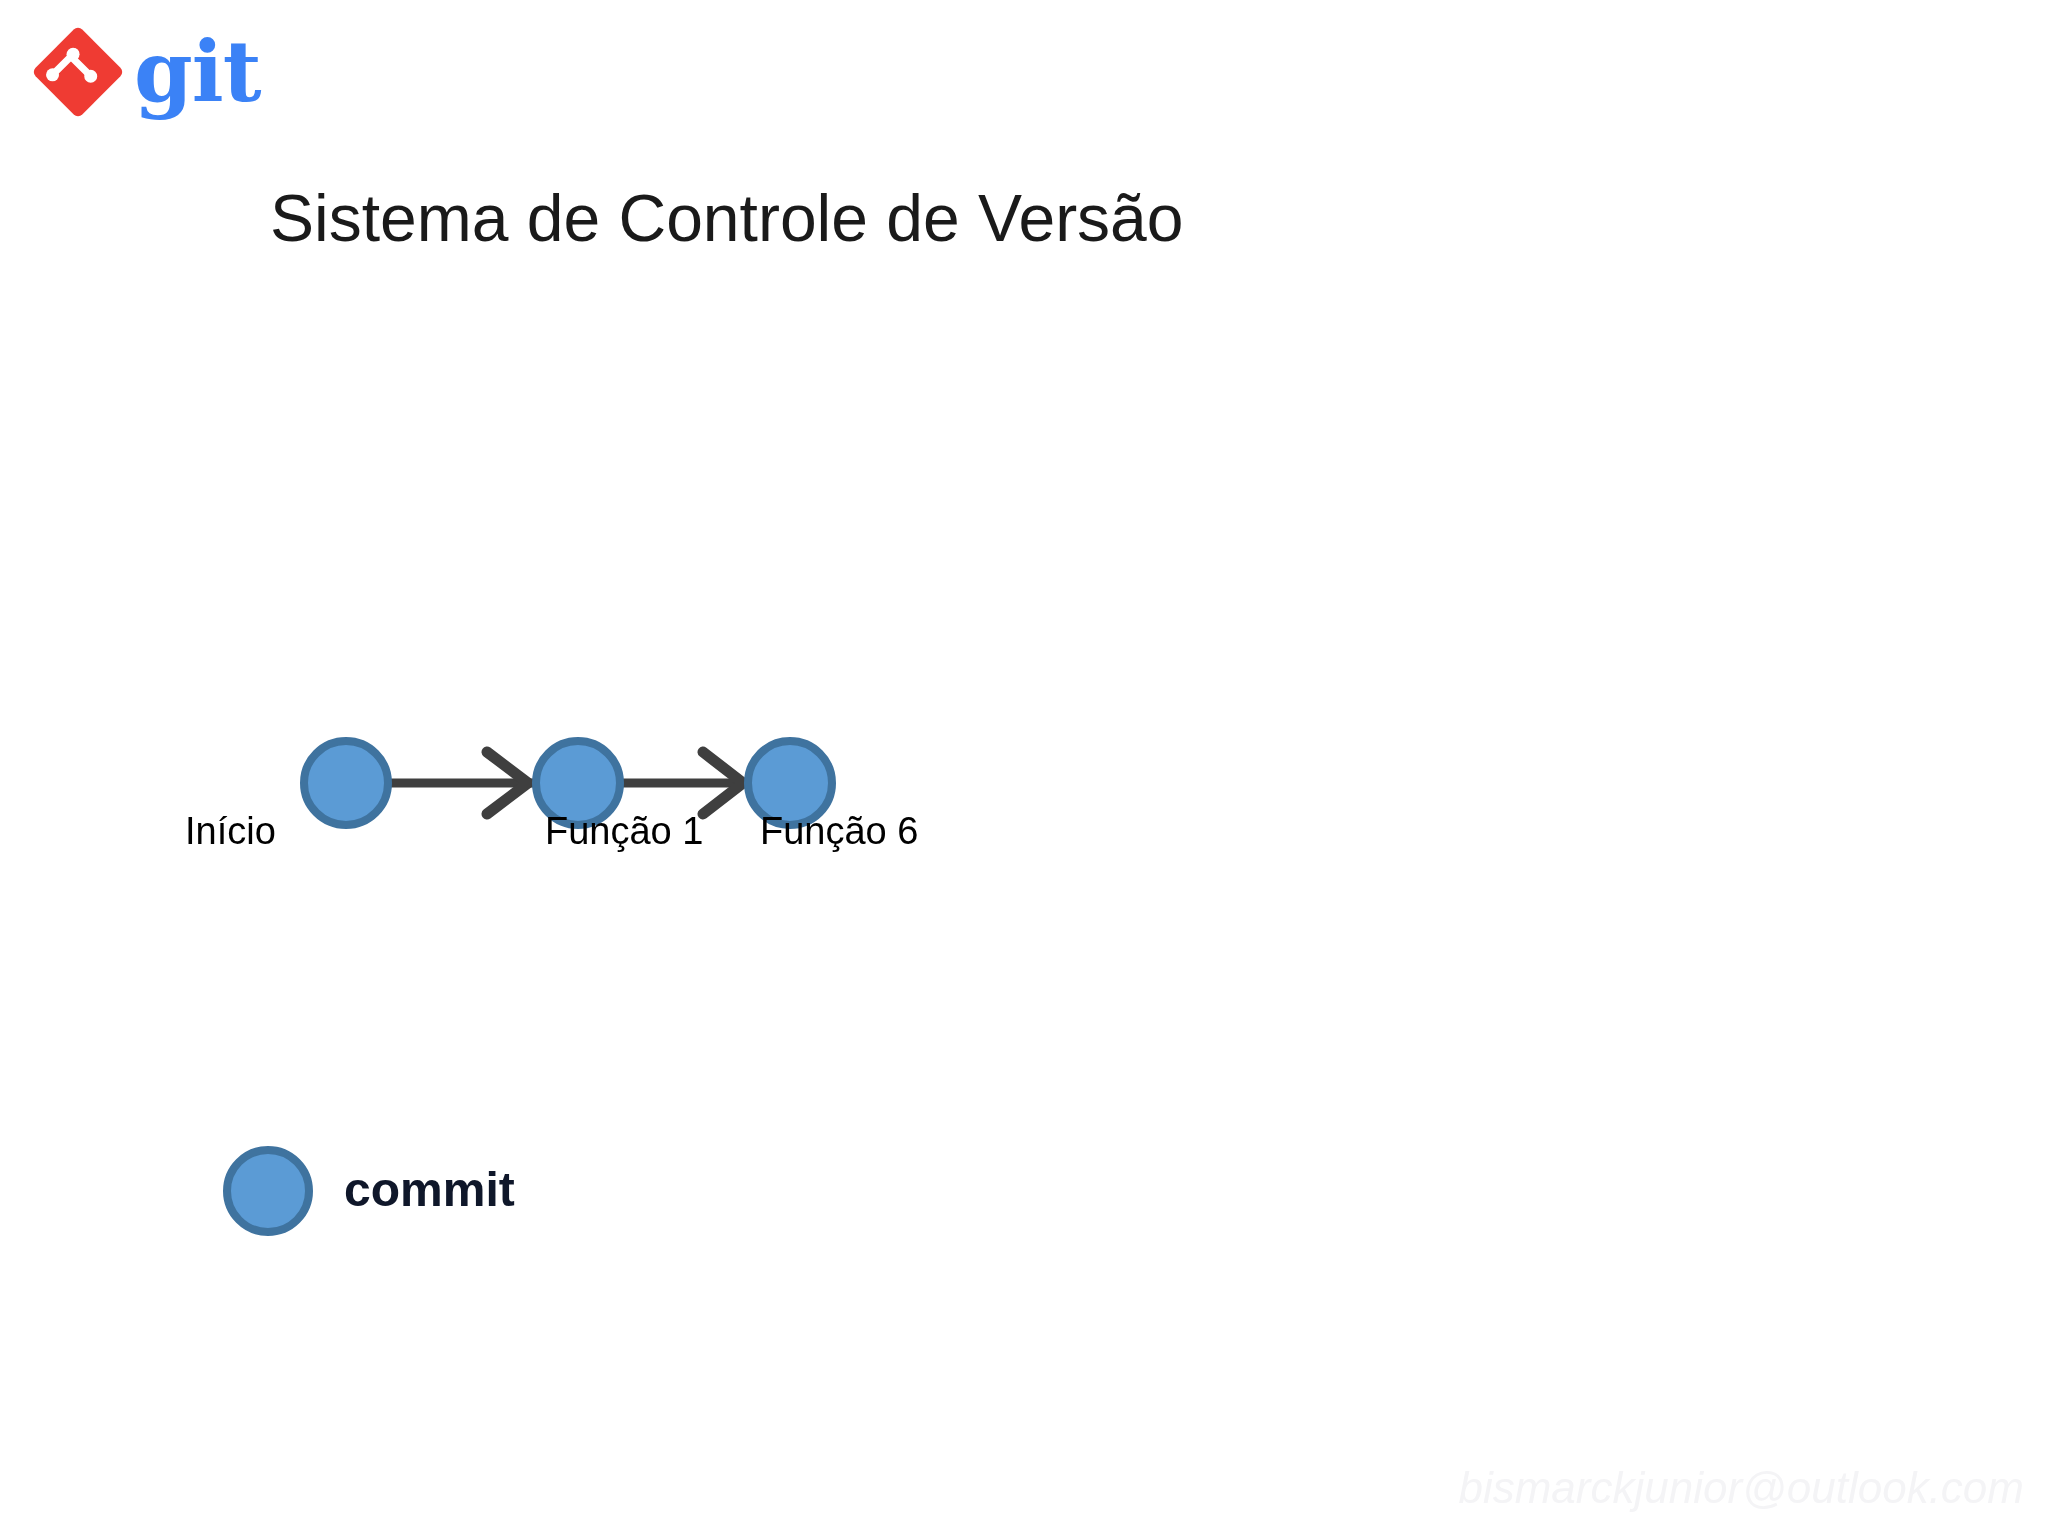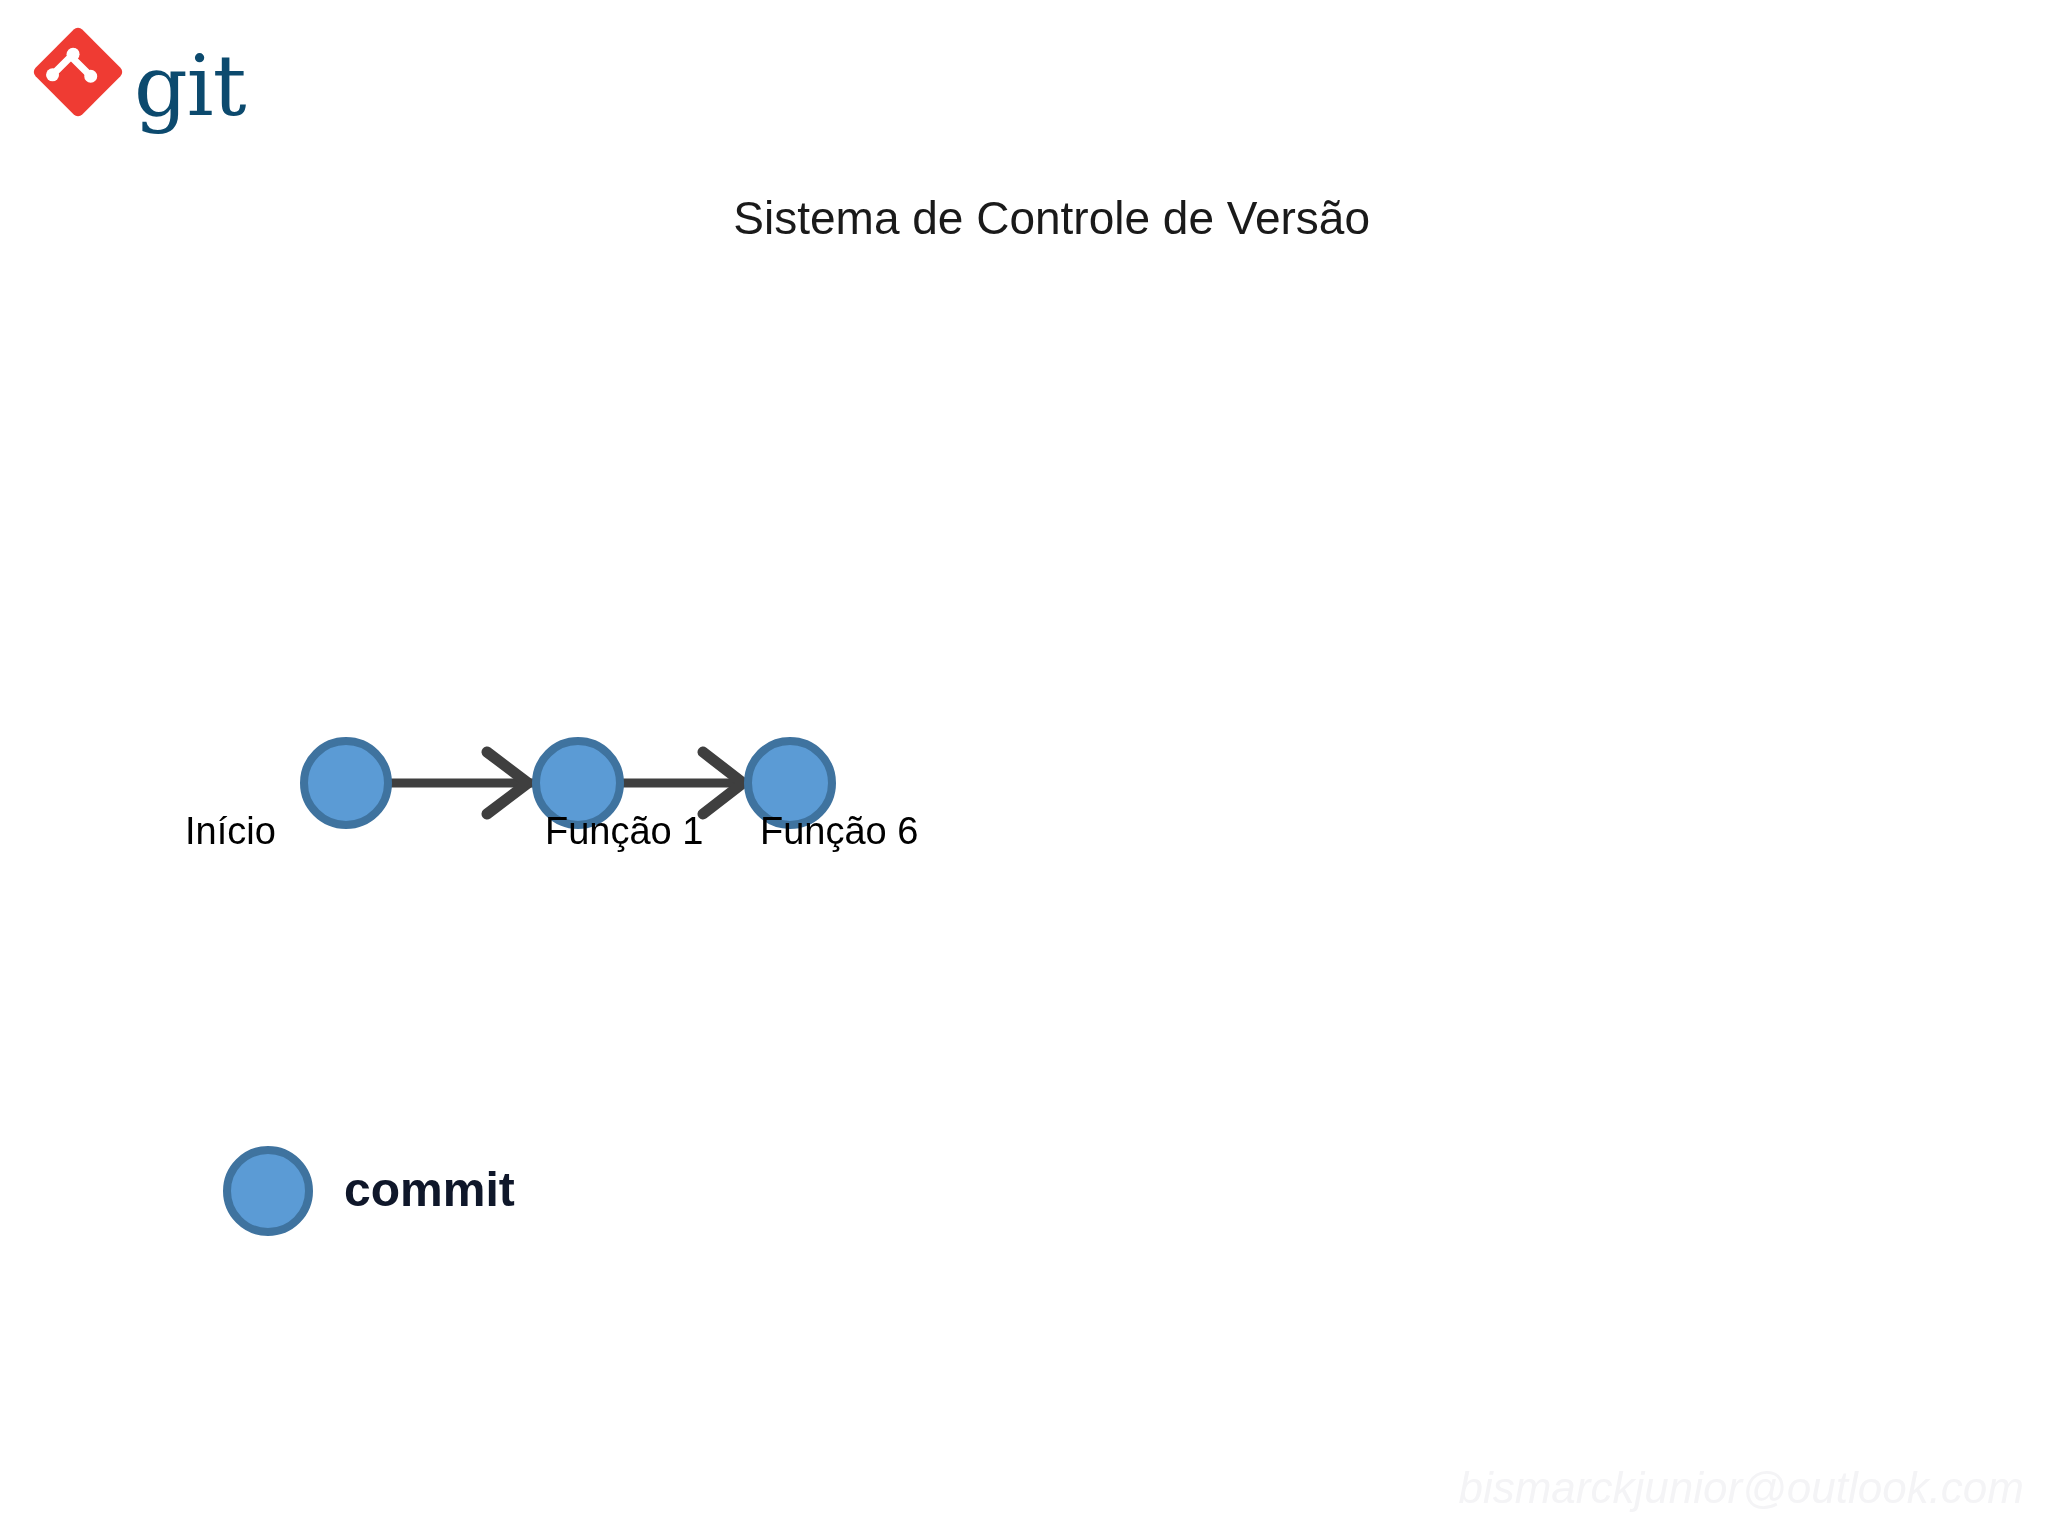--- a/index.html
+++ b/index.html
@@ -29,40 +29,40 @@
   #git-logo .mark {
     position: absolute;
     left: 0;
     top: 4px;
     width: 100px;
     height: 100px;
   }
   #git-logo .wordmark {
     position: absolute;
     left: 106px;
-    top: 18px;
+    top: 4px;
     font-family: "DejaVu Serif", serif;
-    font-weight: normal;
+    font-weight: bold;
     font-size: 84px;
     line-height: 100px;
     letter-spacing: -1px;
-    color: #0c4a6e;
+    color: #3b82f6;
     user-select: none;
   }
 
   
   #slide-title {
     position: absolute;
     left: 270px;
     top: 178px;
     width: 1100px;
-    text-align: right;
+    text-align: left;
     font-family: "Liberation Sans", sans-serif;
     font-weight: normal;
-    font-size: 46px;
+    font-size: 66px;
     line-height: 80px;
     color: #1a1a1a;
     white-space: nowrap;
   }
 
   
   #commit-graph {
     position: absolute;
     left: 280px;
     top: 690px;

